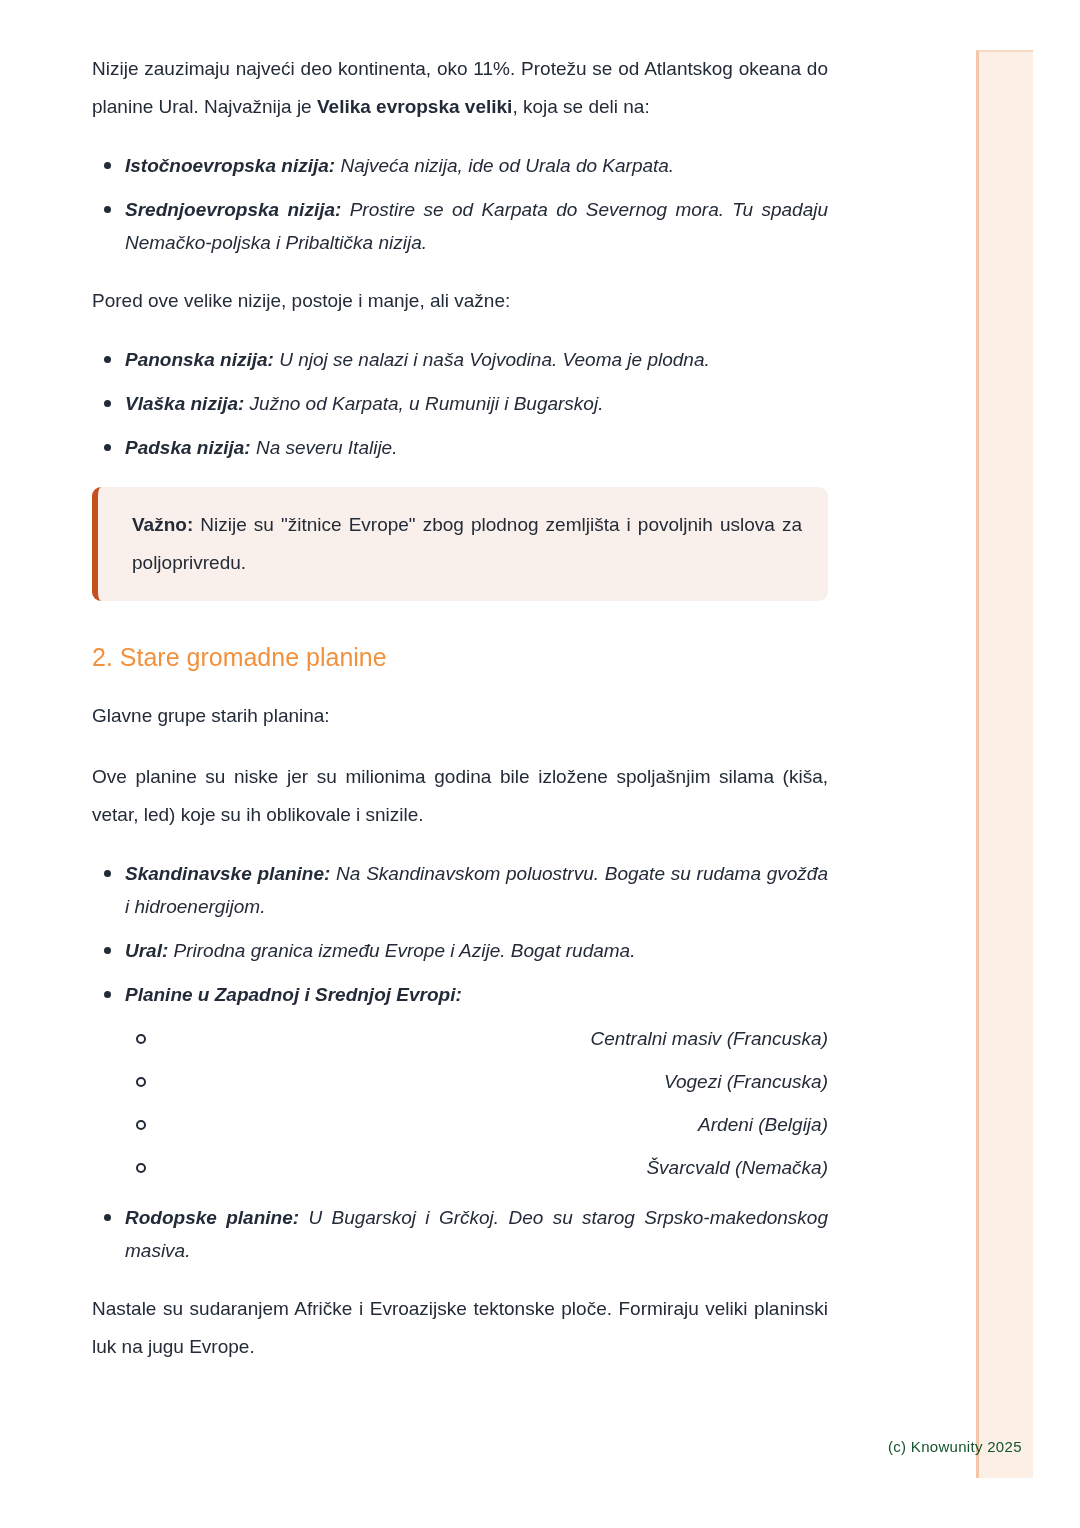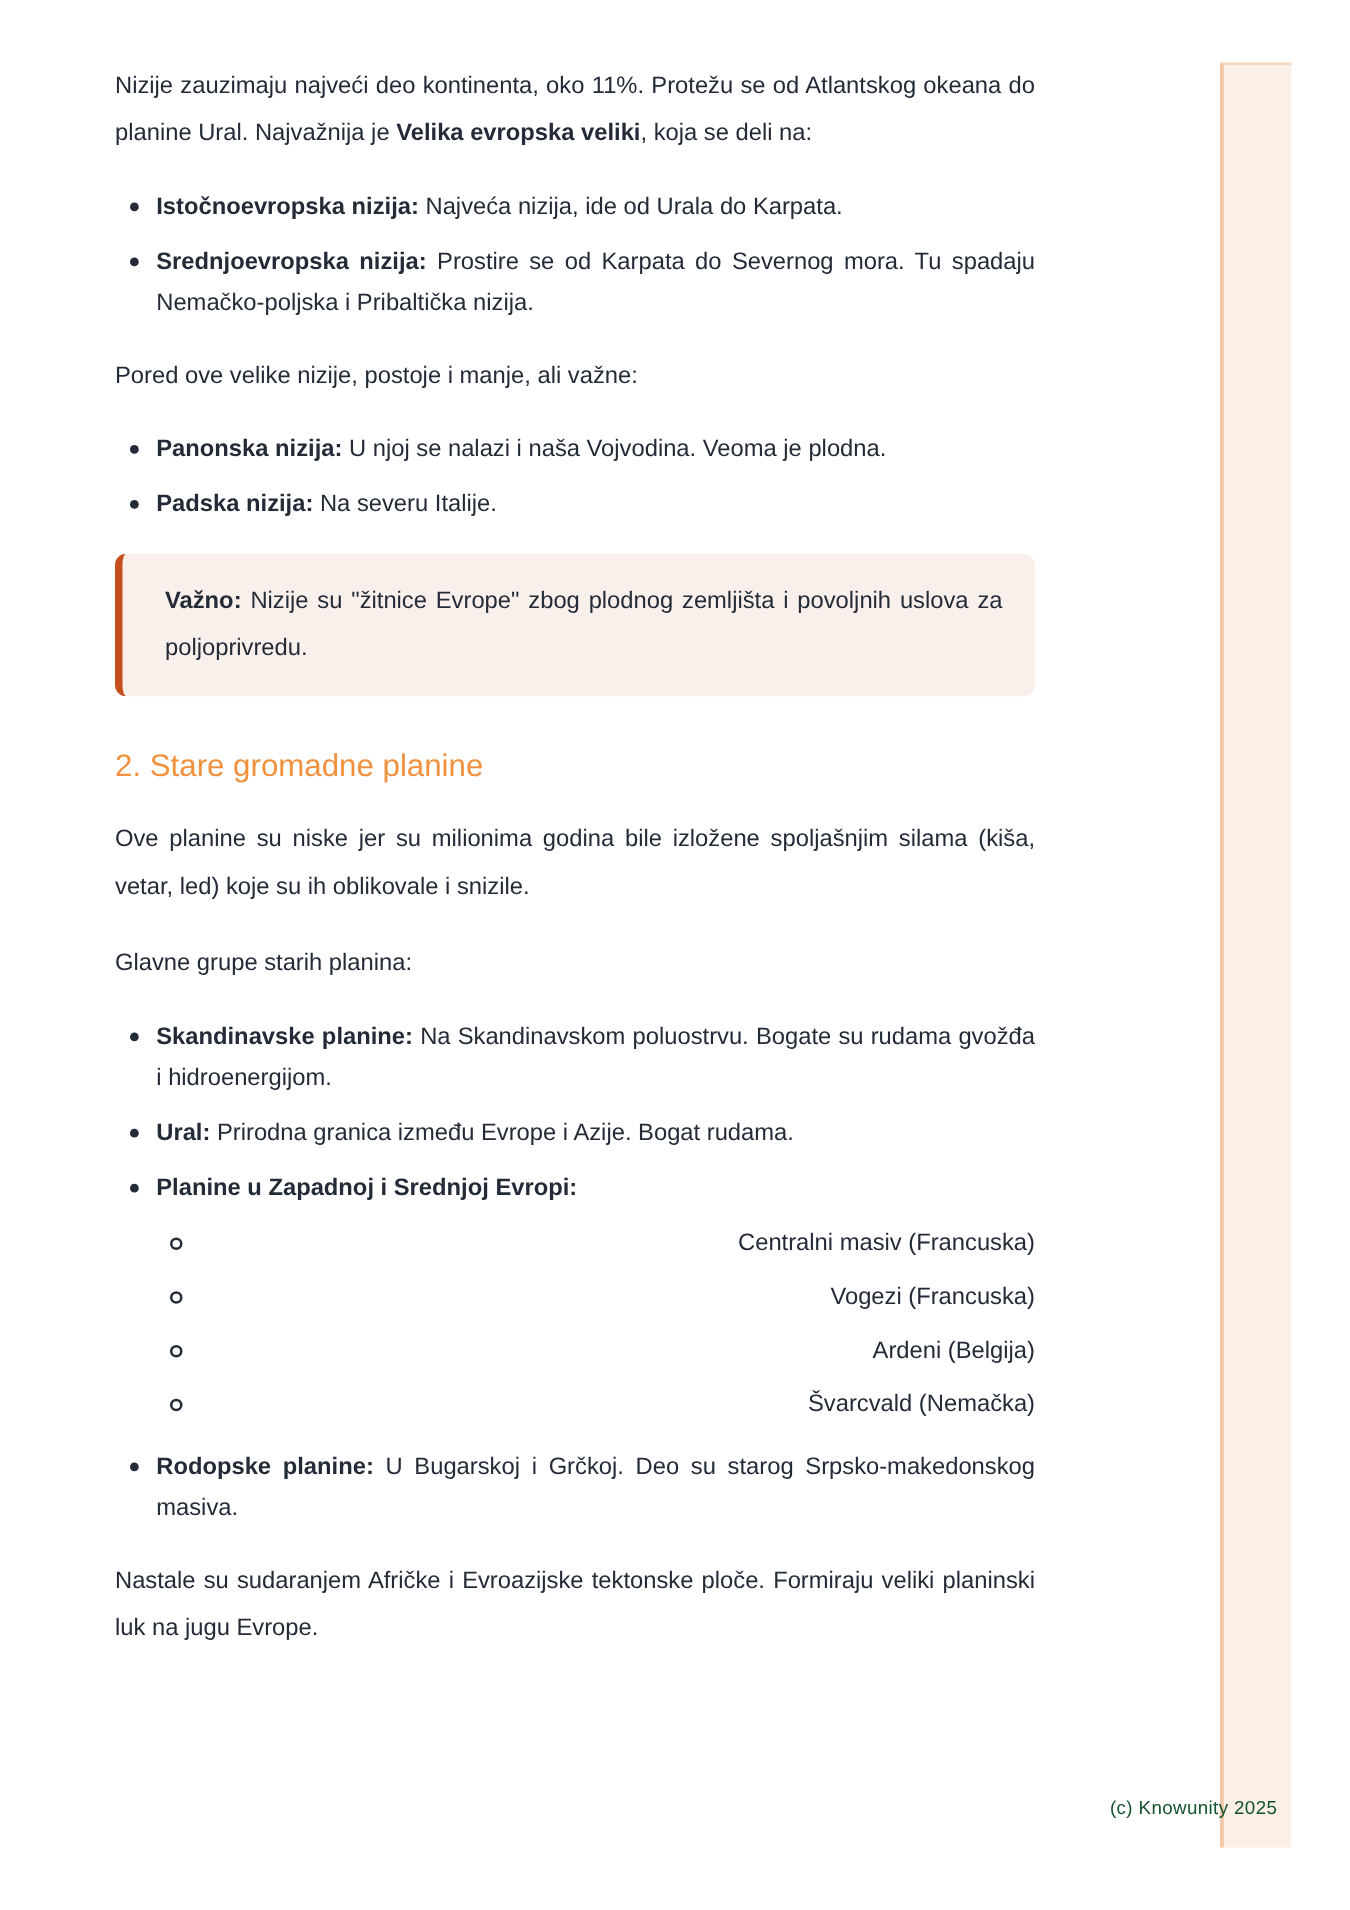--- a/index.html
+++ b/index.html
@@ -28,20 +28,21 @@
     list-style: none;
     margin: 0 0 23px;
     padding: 0 0 0 33px;
   }
   ul.blist > li {
     position: relative;
     font-size: 19px;
     line-height: 33px;
     margin-bottom: 11px;
     text-align: justify;
+    font-style: italic;
   }
   ul.blist > li:last-child { margin-bottom: 0; }
   ul.blist > li::before {
     content: "";
     position: absolute;
     left: -21px; top: 13px;
     width: 7px; height: 7px;
     border-radius: 50%;
     background: #232B38;
   }
@@ -119,30 +120,31 @@
 
   <ul class="blist">
     <li><strong>Istočnoevropska nizija:</strong><span> Najveća nizija, ide od Urala do Karpata.</span></li>
     <li><strong>Srednjoevropska nizija:</strong><span> Prostire se od Karpata do Severnog mora. Tu spadaju Nemačko-poljska i Pribaltička nizija.</span></li>
   </ul>
 
   <p>Pored ove velike nizije, postoje i manje, ali važne:</p>
 
   <ul class="blist">
     <li><strong>Panonska nizija:</strong><span> U njoj se nalazi i naša Vojvodina. Veoma je plodna.</span></li>
+    <li><strong>Vlaška nizija:</strong><span> Južno od Karpata, u Rumuniji i Bugarskoj.</span></li>
     <li><strong>Padska nizija:</strong><span> Na severu Italije.</span></li>
   </ul>
 
   <aside class="callout"><strong>Važno:</strong><span> Nizije su "žitnice Evrope" zbog plodnog zemljišta i povoljnih uslova za poljoprivredu.</span></aside>
 
   <h2 class="section-heading">2. Stare gromadne planine</h2>
 
+  <p>Glavne grupe starih planina:</p>
+
   <p>Ove planine su niske jer su milionima godina bile izložene spoljašnjim silama (kiša, vetar, led) koje su ih oblikovale i snizile.</p>
-
-  <p>Glavne grupe starih planina:</p>
 
   <ul class="blist">
     <li><strong>Skandinavske planine:</strong><span> Na Skandinavskom poluostrvu. Bogate su rudama gvožđa i hidroenergijom.</span></li>
     <li><strong>Ural:</strong><span> Prirodna granica između Evrope i Azije. Bogat rudama.</span></li>
     <li><strong>Planine u Zapadnoj i Srednjoj Evropi:</strong>
       <ul class="sublist">
         <li>Centralni masiv (Francuska)</li>
         <li>Vogezi (Francuska)</li>
         <li>Ardeni (Belgija)</li>
         <li>Švarcvald (Nemačka)</li>

